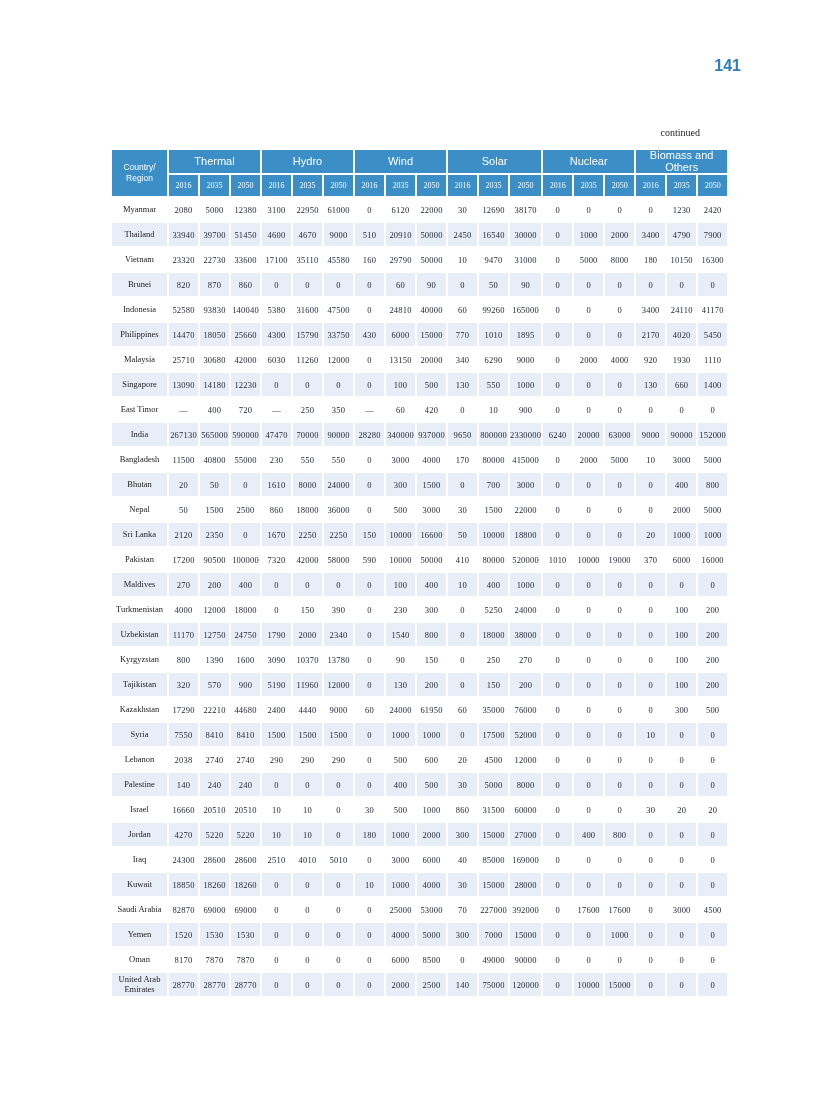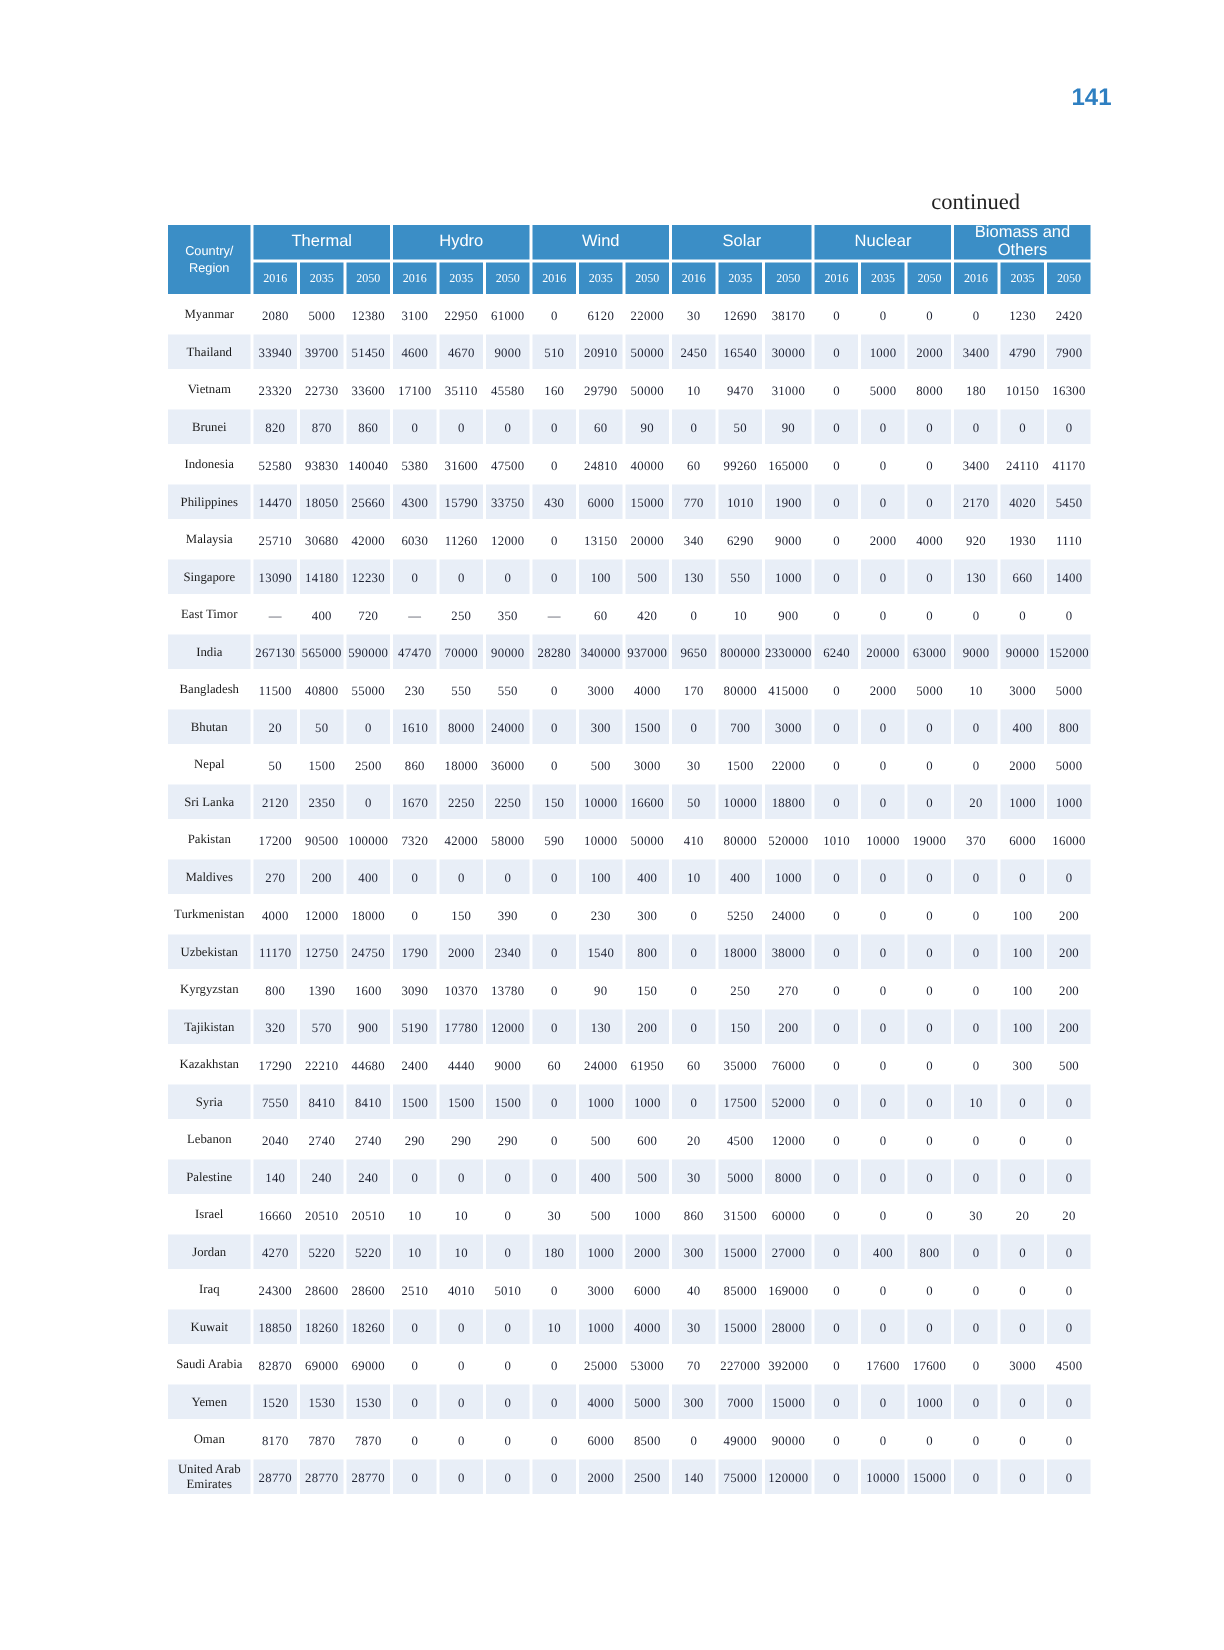--- a/index.html
+++ b/index.html
@@ -21,22 +21,22 @@
     top: 57px;
     right: 55px;
     font-family: "Liberation Sans", sans-serif;
     font-weight: bold;
     font-size: 16px;
     color: #2e7fc1;
   }
   .continued {
     position: absolute;
     top: 127px;
-    right: 116px;
-    font-size: 15px;
+    right: 96px;
+    font-size: 10px;
     color: #222222;
     margin-left: 13px;
   }
   table.energy {
     position: absolute;
     left: 110px;
     top: 148px;
     border-collapse: separate;
     border-spacing: 2px;
     table-layout: fixed;
@@ -247,21 +247,21 @@
           <td class="val">18050</td>
           <td class="val">25660</td>
           <td class="val">4300</td>
           <td class="val">15790</td>
           <td class="val">33750</td>
           <td class="val">430</td>
           <td class="val">6000</td>
           <td class="val">15000</td>
           <td class="val">770</td>
           <td class="val">1010</td>
-          <td class="val">1900</td>
+          <td class="val">1895</td>
           <td class="val">0</td>
           <td class="val">0</td>
           <td class="val">0</td>
           <td class="val">2170</td>
           <td class="val">4020</td>
           <td class="val">5450</td>
         </tr>
         <tr class="plain">
           <td class="country">Malaysia</td>
           <td class="val">25710</td>
@@ -534,21 +534,21 @@
           <td class="val">0</td>
           <td class="val">100</td>
           <td class="val">200</td>
         </tr>
         <tr class="shaded">
           <td class="country">Tajikistan</td>
           <td class="val">320</td>
           <td class="val">570</td>
           <td class="val">900</td>
           <td class="val">5190</td>
-          <td class="val">17780</td>
+          <td class="val">11960</td>
           <td class="val">12000</td>
           <td class="val">0</td>
           <td class="val">130</td>
           <td class="val">200</td>
           <td class="val">0</td>
           <td class="val">150</td>
           <td class="val">200</td>
           <td class="val">0</td>
           <td class="val">0</td>
           <td class="val">0</td>
@@ -593,21 +593,21 @@
           <td class="val">52000</td>
           <td class="val">0</td>
           <td class="val">0</td>
           <td class="val">0</td>
           <td class="val">10</td>
           <td class="val">0</td>
           <td class="val">0</td>
         </tr>
         <tr class="plain">
           <td class="country">Lebanon</td>
-          <td class="val">2040</td>
+          <td class="val">2038</td>
           <td class="val">2740</td>
           <td class="val">2740</td>
           <td class="val">290</td>
           <td class="val">290</td>
           <td class="val">290</td>
           <td class="val">0</td>
           <td class="val">500</td>
           <td class="val">600</td>
           <td class="val">20</td>
           <td class="val">4500</td>

